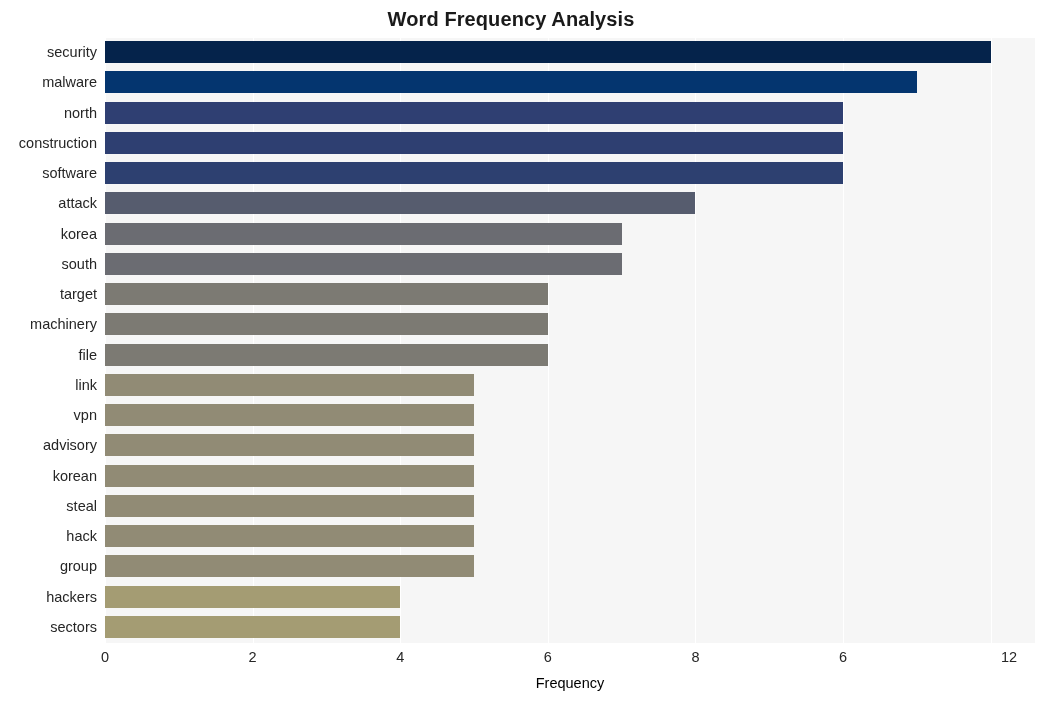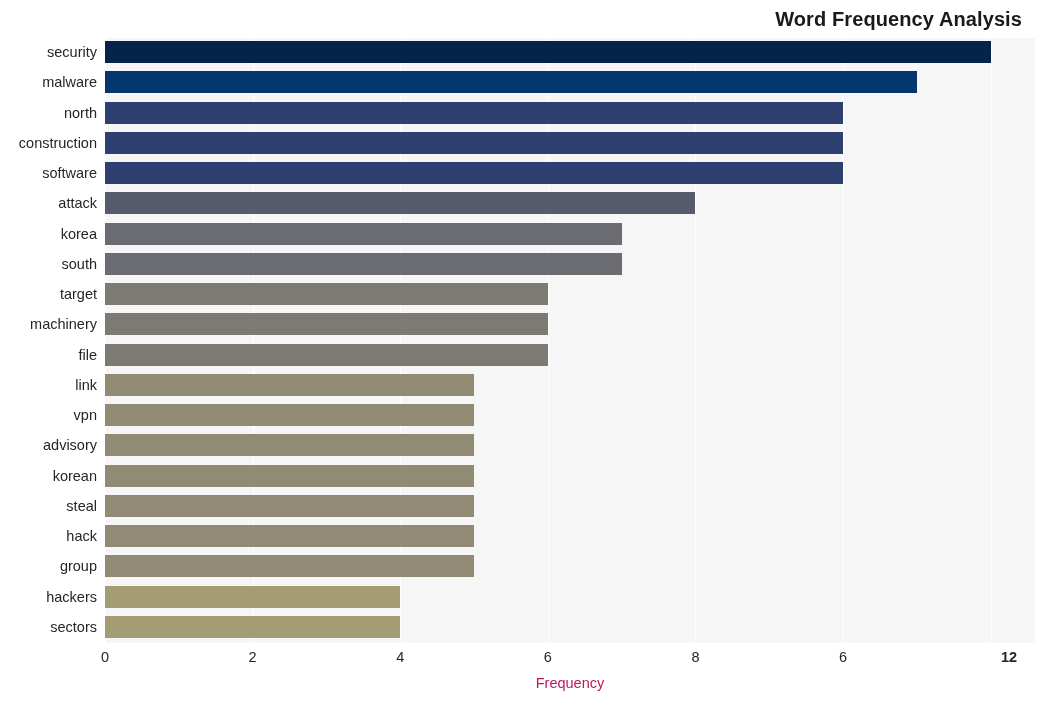--- a/index.html
+++ b/index.html
@@ -14,21 +14,21 @@
     position: relative;
     width: 1044px;
     height: 701px;
     background: #ffffff;
   }
   
   #chart-title {
     position: absolute;
     left: 0; top: 6px;
     width: 1022px;
-    text-align: right;
+    text-align: center;
     font-size: 20px;
     font-weight: bold;
     color: #1a1a1a;
     letter-spacing: .1px;
     line-height: 26px;
   }
   
   #plot-area {
     position: absolute;
     left: 105px;
@@ -80,21 +80,21 @@
     color: #262626;
     line-height: 18px;
   }
   #xlabel {
     position: absolute;
     left: 105px;
     top: 674px;
     width: 930px;
     text-align: center;
     font-size: 14.5px;
-    color: #be185d;
+    color: #000000;
     line-height: 18px;
   }
 </style>
 </head>
 <body>
 
 <div id="figure">
 
   <div id="chart-title">Word Frequency Analysis</div>
 
@@ -194,17 +194,17 @@
       <div class="ytick" style="top: 582.5px; left: -133px; right: auto;">hackers</div>
       <div class="ytick" style="top: 612.75px; left: -133px; right: auto;">sectors</div>
     </div>
   <div id="xticks">
       <div class="xtick" style="left: 105px;">0</div>
       <div class="xtick" style="left: 252.619px;">2</div>
       <div class="xtick" style="left: 400.238px;">4</div>
       <div class="xtick" style="left: 547.857px;">6</div>
       <div class="xtick" style="left: 695.476px;">8</div>
       <div class="xtick" style="left: 843.095px;">6</div>
-      <div class="xtick" style="left: 1009px; font-weight: bold;">12</div>
+      <div class="xtick" style="left: 1009px;">12</div>
     </div>
 
   <div id="xlabel">Frequency</div>
 </div>
 
 </body></html>

